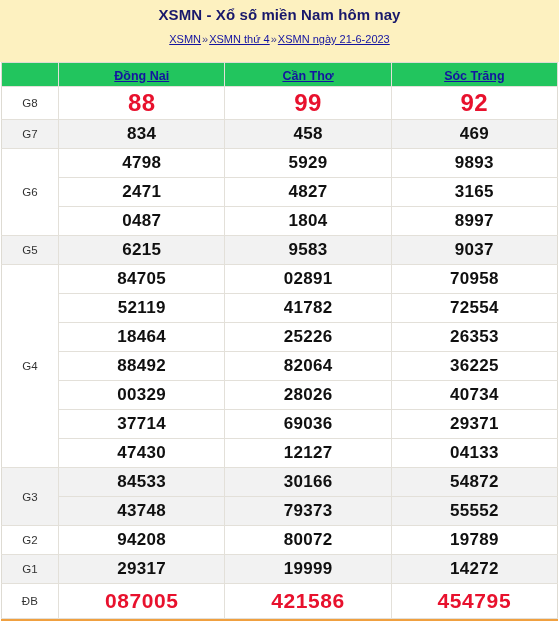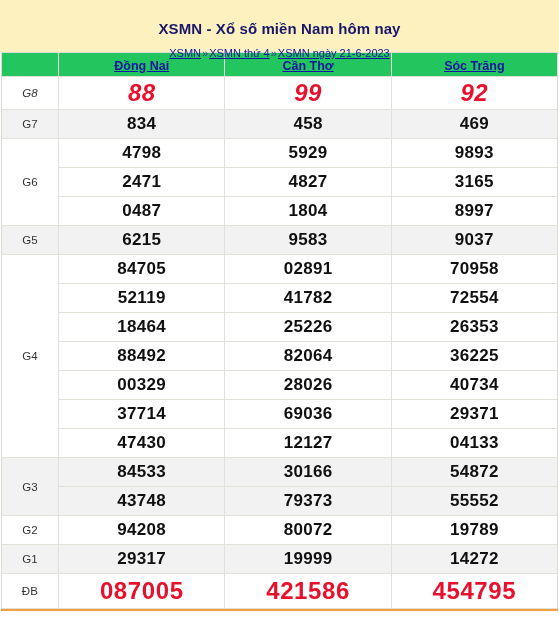--- a/index.html
+++ b/index.html
@@ -14,24 +14,24 @@
 
   #page {
     width:559px;
     height:637px;
     position:relative;
     background:#ffffff;
   }
 
   
   .banner {
-    height:52px;
+    height:62px;
     background:#fdf1c0;
     text-align:center;
-    padding-top:19px;
+    padding-top:5px;
   }
   .banner-title {
     font-size:15px;
     font-weight:bold;
     color:#18186b;
     line-height:20px;
     letter-spacing:.1px;
   }
   .crumbs {
     font-size:11px;
@@ -99,28 +99,28 @@
     color:#101010;
     letter-spacing:.3px;
   }
   .num-red {
     font-size:24px;
     font-weight:bold;
     color:#e8112d;
     letter-spacing:.5px;
   }
   .num-db {
-    font-size:24px;
+    font-size:21px;
     font-weight:bold;
     color:#e8112d;
     letter-spacing:.6px;
   }
 
   
-  .h-g8 { height:33px;font-style:italic; }
+  .h-g8 { height:33px; }
   .h-std { height:29px; }
   .h-db  { height:35px; }
 
   
   .bottom-rule {
     width:557px;
     height:2px;
     margin:0 1px;
     background:#f0a040;
   }

